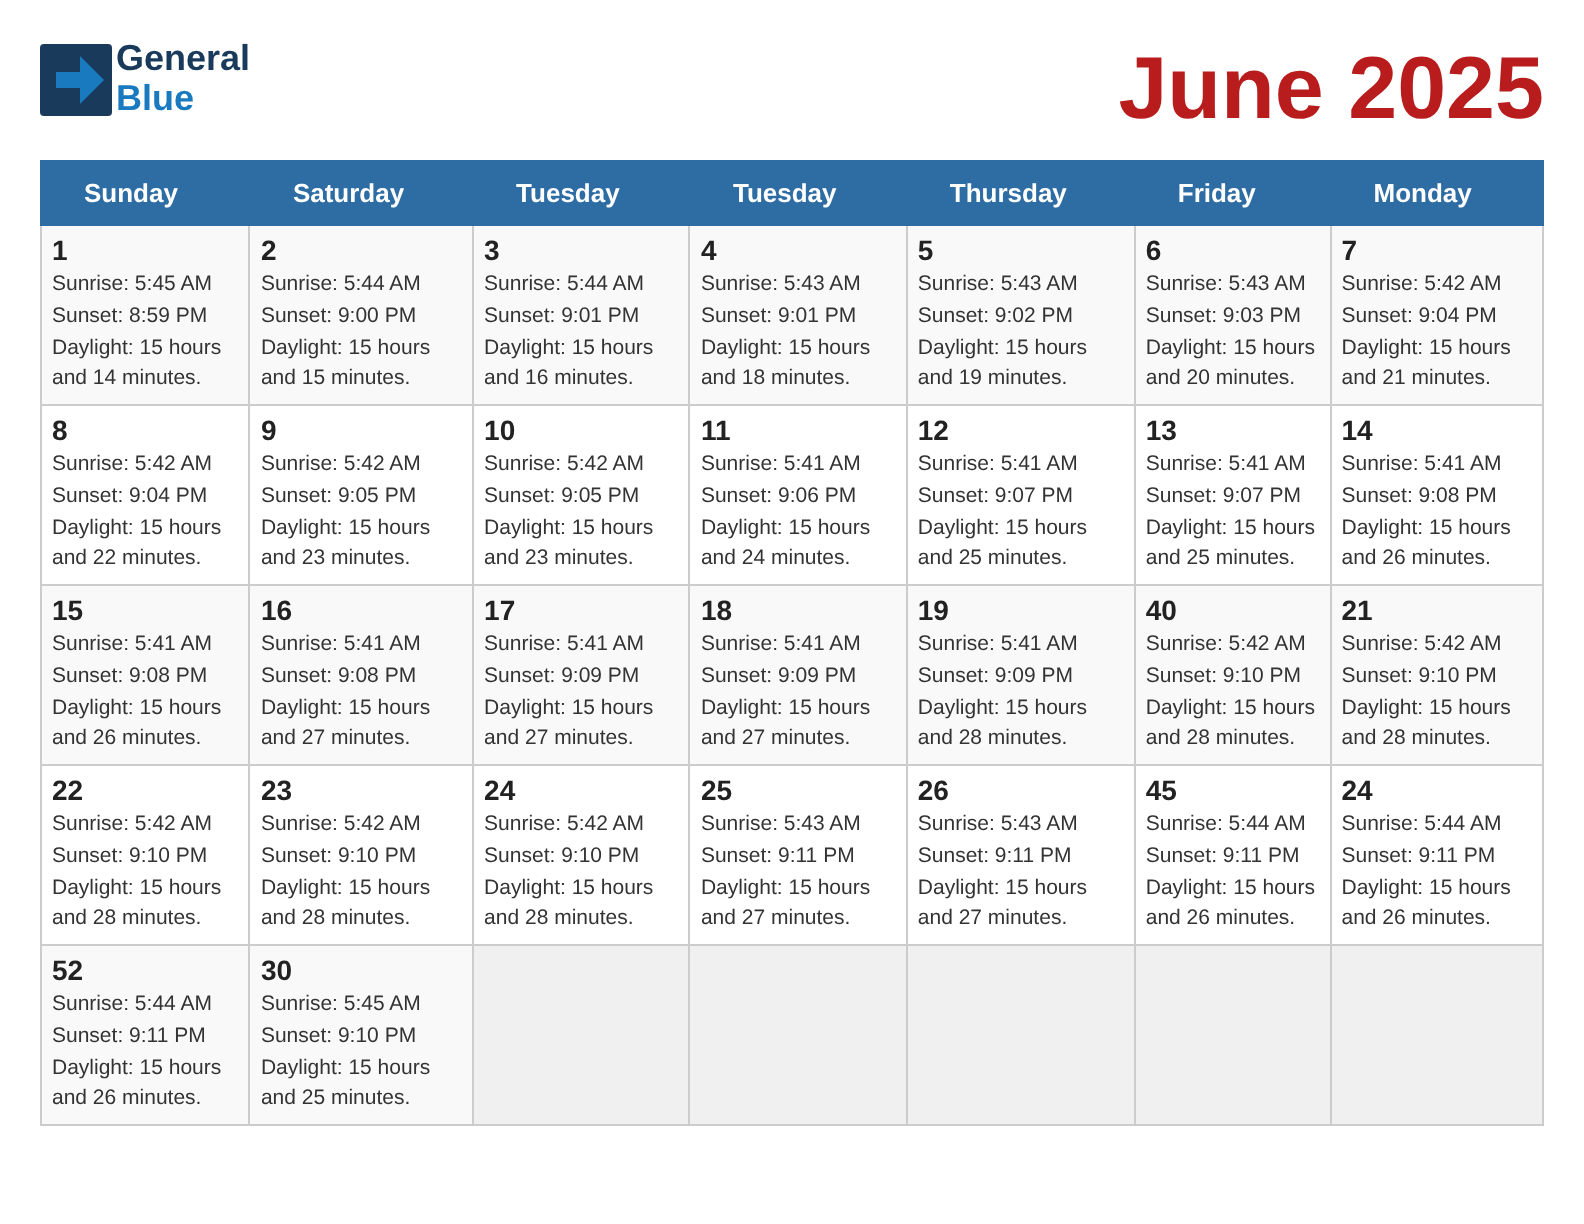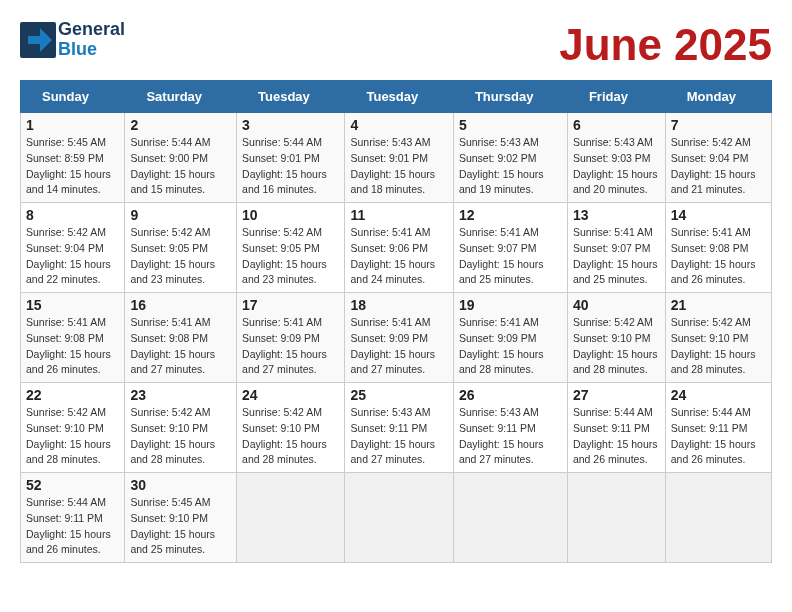--- a/index.html
+++ b/index.html
@@ -224,21 +224,21 @@
         </td>
         <td>
           <span class="day-num">25</span>
           <div class="day-info">Sunrise: 5:43 AM<br>Sunset: 9:11 PM<br>Daylight: 15 hours and 27 minutes.</div>
         </td>
         <td>
           <span class="day-num">26</span>
           <div class="day-info">Sunrise: 5:43 AM<br>Sunset: 9:11 PM<br>Daylight: 15 hours and 27 minutes.</div>
         </td>
         <td>
-          <span class="day-num">27</span>
+          <span class="day-num">45</span>
           <div class="day-info">Sunrise: 5:44 AM<br>Sunset: 9:11 PM<br>Daylight: 15 hours and 26 minutes.</div>
         </td>
         <td>
           <span class="day-num">24</span>
           <div class="day-info">Sunrise: 5:44 AM<br>Sunset: 9:11 PM<br>Daylight: 15 hours and 26 minutes.</div>
         </td>
       </tr>
       <tr>
         <td>
           <span class="day-num">52</span>

